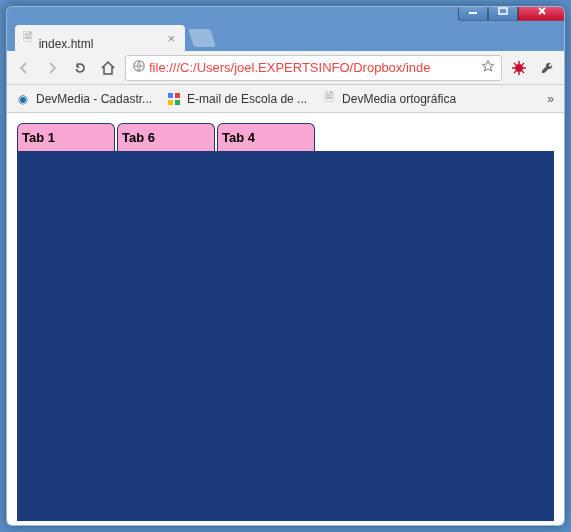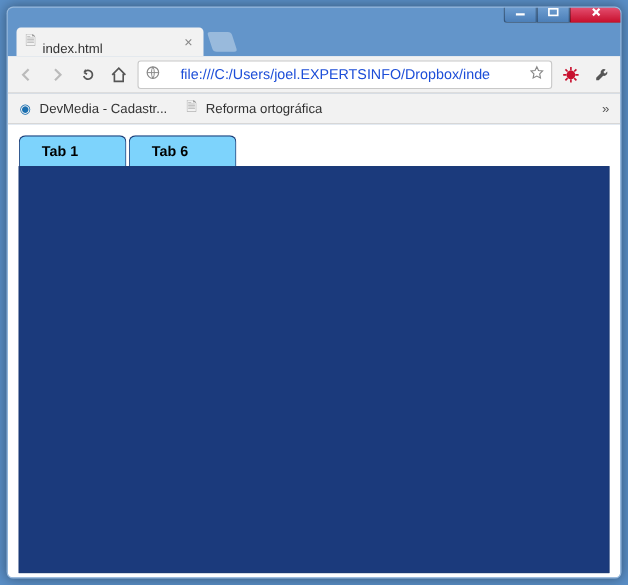--- a/index.html
+++ b/index.html
@@ -20,37 +20,37 @@
   .browser-tab { background: #f2f2f2; height: 26px; min-width: 170px; display: flex; align-items: center; padding: 0 8px; border-radius: 4px 4px 0 0; font-size: 12px; color: #333; position: relative; }
   .browser-tab .tab-title { flex: 1; overflow: hidden; text-overflow: ellipsis; white-space: nowrap; margin-top: 12px; }
   .browser-tab .tab-close { font-size: 13px; color: #888; padding: 0 2px; }
   .new-tab { width: 22px; height: 18px; background: rgba(255,255,255,0.35); margin-left: 6px; border-radius: 3px; transform: skewX(18deg); align-self: center; }
 
   
   .toolbar { background: #f2f2f2; border-bottom: 1px solid #d0d0d0; height: 34px; display: flex; align-items: center; padding: 0 6px; gap: 6px; }
   .tbtn { width: 22px; height: 22px; display: flex; align-items: center; justify-content: center; color: #555; border-radius: 3px; }
   .tbtn svg { width: 16px; height: 16px; }
   .nav-arrow.disabled { color: #bbb; }
-  .omnibox { flex: 1; height: 26px; background: #fff; border: 1px solid #c8c8c8; border-radius: 3px; display: flex; align-items: center; padding: 0 6px; font-size: 13px; color: #1d4ed8; gap: 18px; }
+  .omnibox { flex: 1; height: 26px; background: #fff; border: 1px solid #c8c8c8; border-radius: 3px; display: flex; align-items: center; padding: 0 6px; font-size: 13px; color: #ef4444; gap: 3px; }
   .omnibox .globe { color: #888; flex-shrink: 0; }
   .omnibox .url { flex: 1; overflow: hidden; text-overflow: clip; white-space: nowrap; }
   .omnibox .star { color: #888; flex-shrink: 0; }
 
   
   .bookmarks { background: #f2f2f2; border-bottom: 1px solid #d0d0d0; height: 28px; display: flex; align-items: center; padding: 0 8px; gap: 14px; font-size: 12px; color: #333; }
   .bm { display: flex; align-items: center; gap: 5px; max-width: 160px; overflow: hidden; white-space: nowrap; text-overflow: ellipsis; }
   .bm-icon { width: 16px; height: 16px; flex-shrink: 0; display: flex; align-items: center; justify-content: center; font-size: 12px; }
   .bm-overflow { margin-left: auto; font-size: 14px; color: #555; padding: 0 4px; }
 
   
   .viewport { position: absolute; top: 106px; left: 0; right: 0; bottom: 0; background: #fff; overflow: hidden; }
   .page { padding: 10px; }
   .tabs-widget { }
   .tab-headers { display: flex; gap: 2px; }
-  .tab-header { width: 98px; height: 28px; background: #7dd3fc; color: #000; font-size: 13px; font-weight: bold; display: flex; align-items: center; padding-left: 20px; border-radius: 6px 6px 0 0; border: 1px solid #1b3a75; border-bottom: none; }
+  .tab-header { width: 98px; height: 28px; background: #f9a8d4; color: #000; font-size: 13px; font-weight: bold; display: flex; align-items: center; padding-left: 4px; border-radius: 6px 6px 0 0; border: 1px solid #1b3a75; border-bottom: none; }
   .tab-body { background: #1b3a7c; border: 1px solid #1b3a75; height: 370px; }
 
   .chevrons { font-size: 12px; letter-spacing: -2px; }
 </style>
 </head>
 <body>
 
 <div class="window">
 
   <div class="titlebar">
@@ -139,35 +139,49 @@
         </svg>
     </div>
   </div>
 
   <div class="bookmarks">
     <div class="bm">
       <span class="bm-icon" style="color:#1a6fb0;">◉</span>
       <span>DevMedia - Cadastr...</span>
     </div>
     <div class="bm">
+      <span class="bm-icon">
+        <svg width="14" height="14" viewBox="0 0 14 14">
+            <rect x="1" y="1" width="5" height="5" fill="#4285f4"></rect>
+            <rect x="8" y="1" width="5" height="5" fill="#ea4335"></rect>
+            <rect x="1" y="8" width="5" height="5" fill="#fbbc05"></rect>
+            <rect x="8" y="8" width="5" height="5" fill="#34a853"></rect>
+          </svg>
+      </span>
+      <span>E-mail de Escola de ...</span>
+    </div>
+    <div class="bm">
       <span class="bm-icon" style="color:#999;">🗎</span>
-      <span>Reforma ortográfica</span>
+      <span>DevMedia ortográfica</span>
     </div>
     <div class="bm-overflow chevrons">»</div>
   </div>
 
   <div class="viewport">
     <div class="page">
       <div class="tabs-widget">
         <div class="tab-headers">
           <div class="tab-header">
               <span>Tab 1</span>
             </div>
           <div class="tab-header">
               <span>Tab 6</span>
             </div>
+          <div class="tab-header">
+              <span>Tab 4</span>
+            </div>
         </div>
         <div class="tab-body"></div>
       </div>
     </div>
   </div>
 
 </div>
 
 </body></html>

